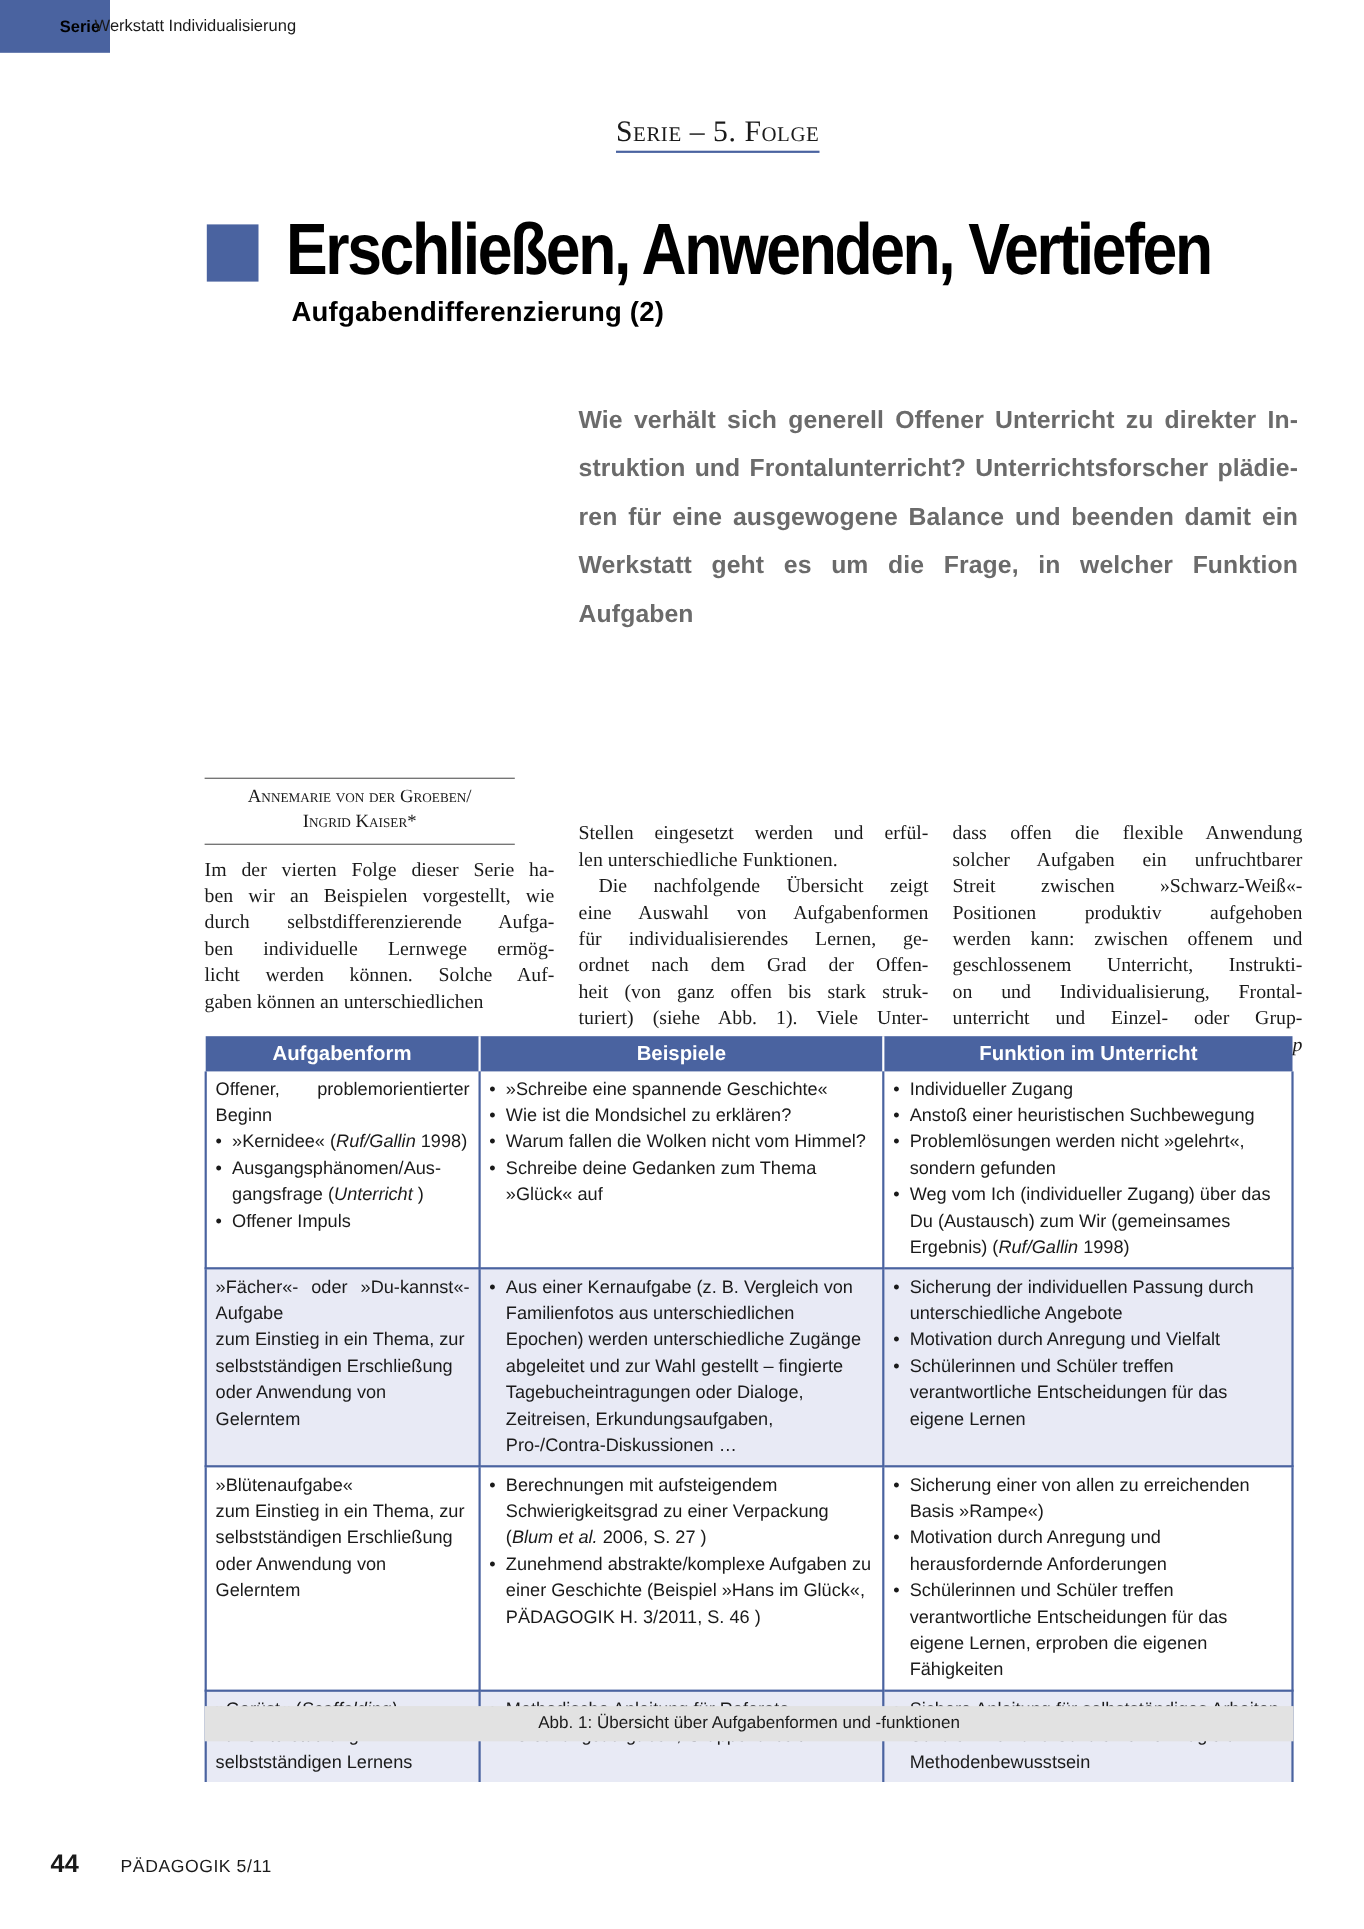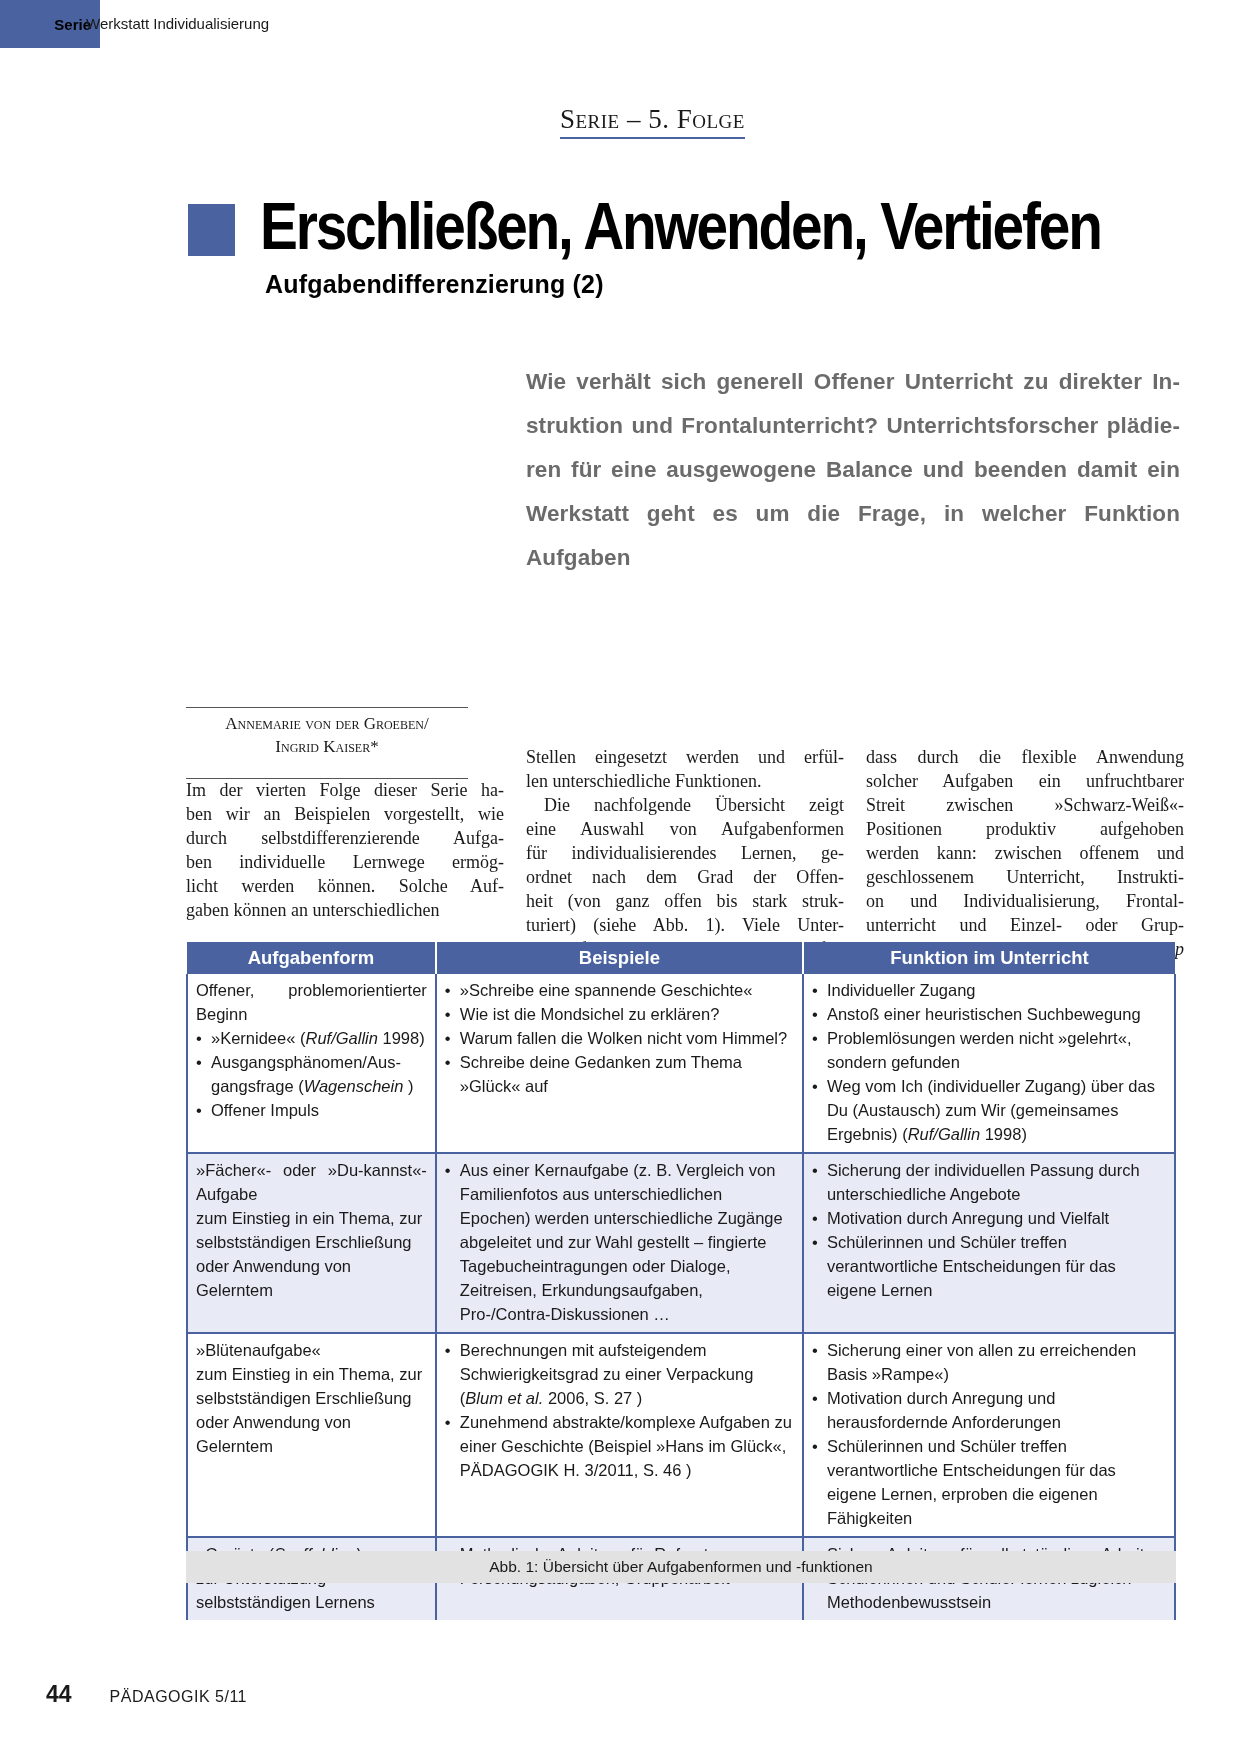--- a/index.html
+++ b/index.html
@@ -36,21 +36,21 @@
     position: absolute; left: 526px; top: 360px; width: 654px;
     font-size: 22.5px; line-height: 44px; color: #6b6b6b; font-weight: bold;
     text-align: justify; letter-spacing: 0.1px;
   }
   .lead span { display: block; text-align-last: justify; }
   .lead span.last { text-align-last: left; }
 
   .authors {
     position: absolute; left: 186px; top: 707px; width: 282px;
     border-top: 1px solid #555; border-bottom: 1px solid #555;
-    text-align: center; padding: 4px 0 20px;
+    text-align: center; padding: 4px 0 9px;
     font-family: "Liberation Serif", serif; font-variant: small-caps; font-size: 17px; line-height: 23px;
   }
 
   .col {
     position: absolute; top: 745px; width: 318px;
     font-family: "Liberation Serif", serif; font-size: 18px; line-height: 24px;
     text-align: justify; color: #1a1a1a;
   }
   .col span { display: block; text-align-last: justify; }
   .col span.l { text-align-last: left; }
@@ -131,21 +131,21 @@
   <span class="ind">Die nachfolgende Übersicht zeigt</span>
   <span>eine Auswahl von Aufgabenformen</span>
   <span>für individualisierendes Lernen, ge-</span>
   <span>ordnet nach dem Grad der Offen-</span>
   <span>heit (von ganz offen bis stark struk-</span>
   <span>turiert) (siehe Abb. 1). Viele Unter-</span>
   <span>richtserfahrungen sprechen dafür,</span>
 </div>
 
 <div class="col col3">
-  <span>dass durch die flexible Anwendung</span>
+  <span>dass offen die flexible Anwendung</span>
   <span>solcher Aufgaben ein unfruchtbarer</span>
   <span>Streit zwischen »Schwarz-Weiß«-</span>
   <span>Positionen produktiv aufgehoben</span>
   <span>werden kann: zwischen offenem und</span>
   <span>geschlossenem Unterricht, Instrukti-</span>
   <span>on und Individualisierung, Frontal-</span>
   <span>unterricht und Einzel- oder Grup-</span>
   <span><span style="display:inline">penarbeit,</span> <em style="display:inline">top-down</em> <span style="display:inline">und</span> <em style="display:inline">bottom-up</em></span>
 </div>
 
@@ -157,21 +157,21 @@
       <th>Funktion im Unterricht</th>
     </tr>
   </thead>
   <tbody>
     <tr>
       <td class="c1">
         <span class="jl">Offener, problemorientierter</span>
         <div>Beginn</div>
         <ul>
           <li>»Kernidee« (<em>Ruf/Gallin</em> 1998)</li>
-          <li>Ausgangsphänomen/Aus-gangsfrage (<em>Wagenschein</em> )</li>
+          <li>Ausgangsphänomen/Aus-gangsfrage (<em>Unterricht</em> )</li>
           <li>Offener Impuls</li>
         </ul>
       </td>
       <td class="c2">
         <ul>
           <li>»Schreibe eine spannende Geschichte«</li>
           <li>Wie ist die Mondsichel zu erklären?</li>
           <li>Warum fallen die Wolken nicht vom Himmel?</li>
           <li>Schreibe deine Gedanken zum Thema »Glück« auf</li>
         </ul>

